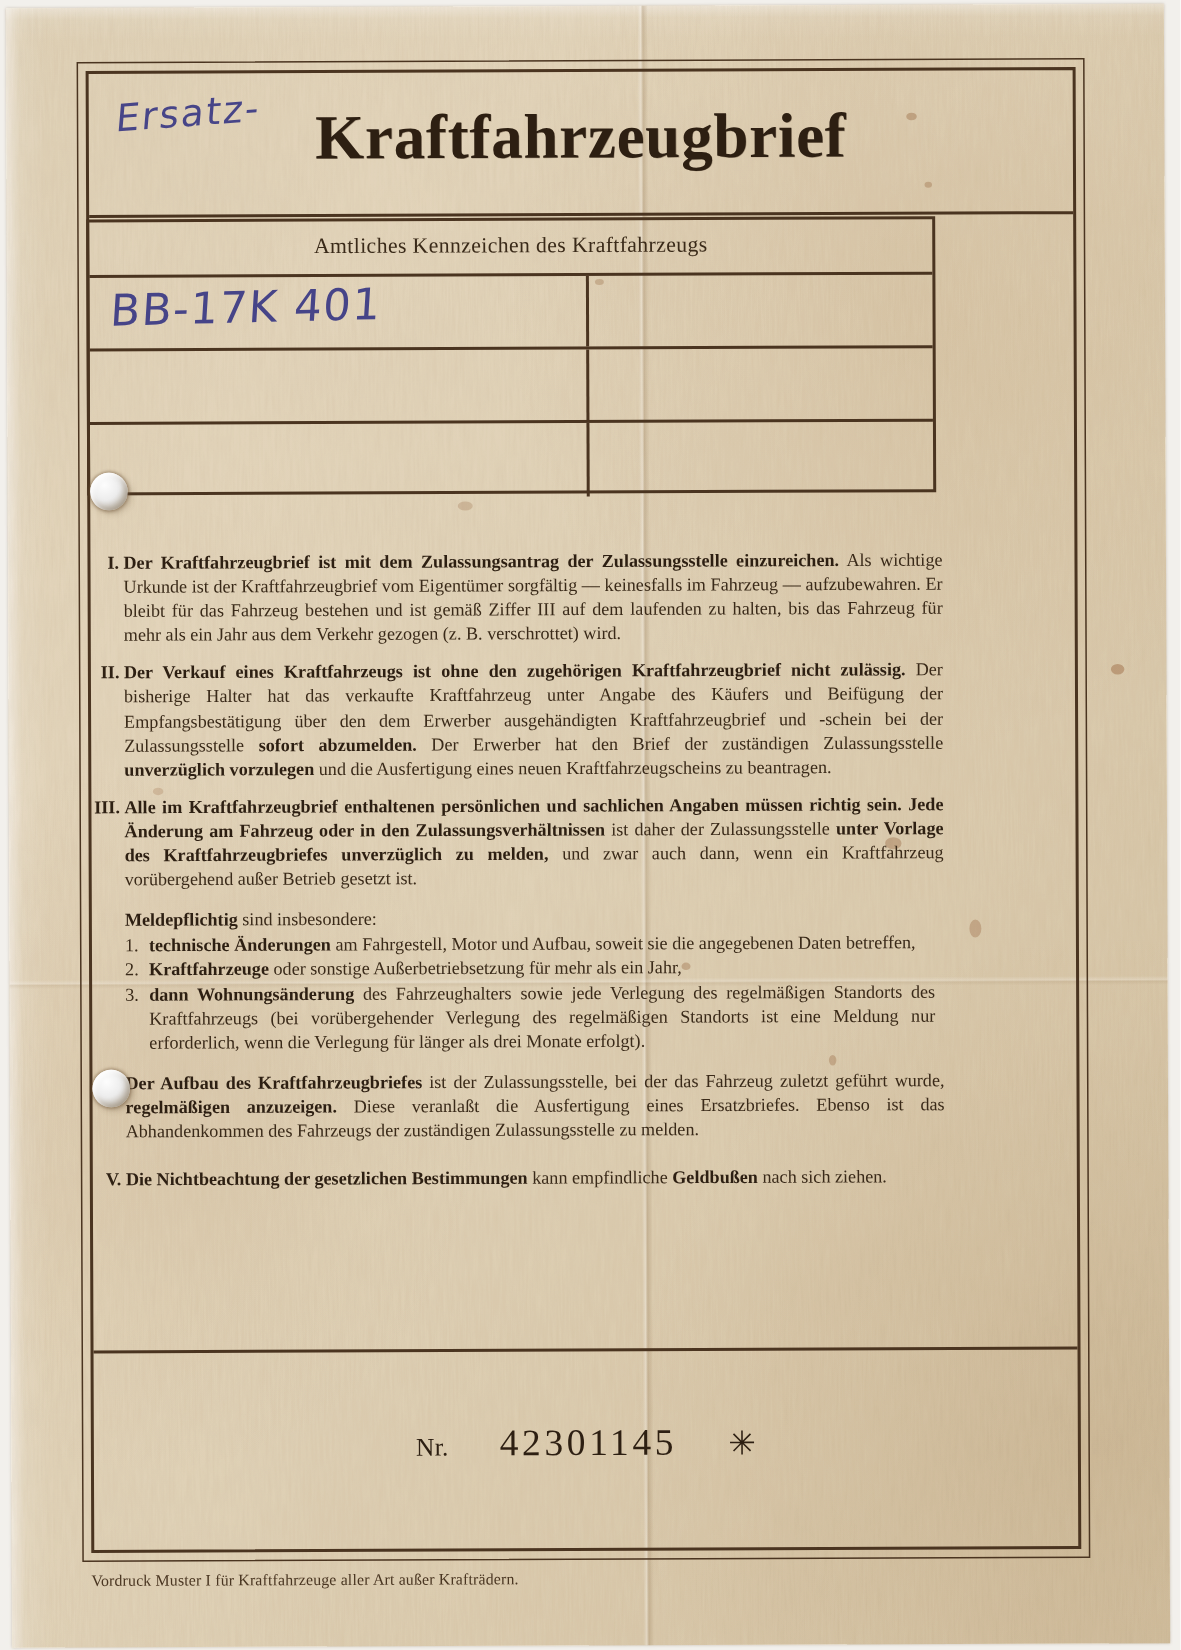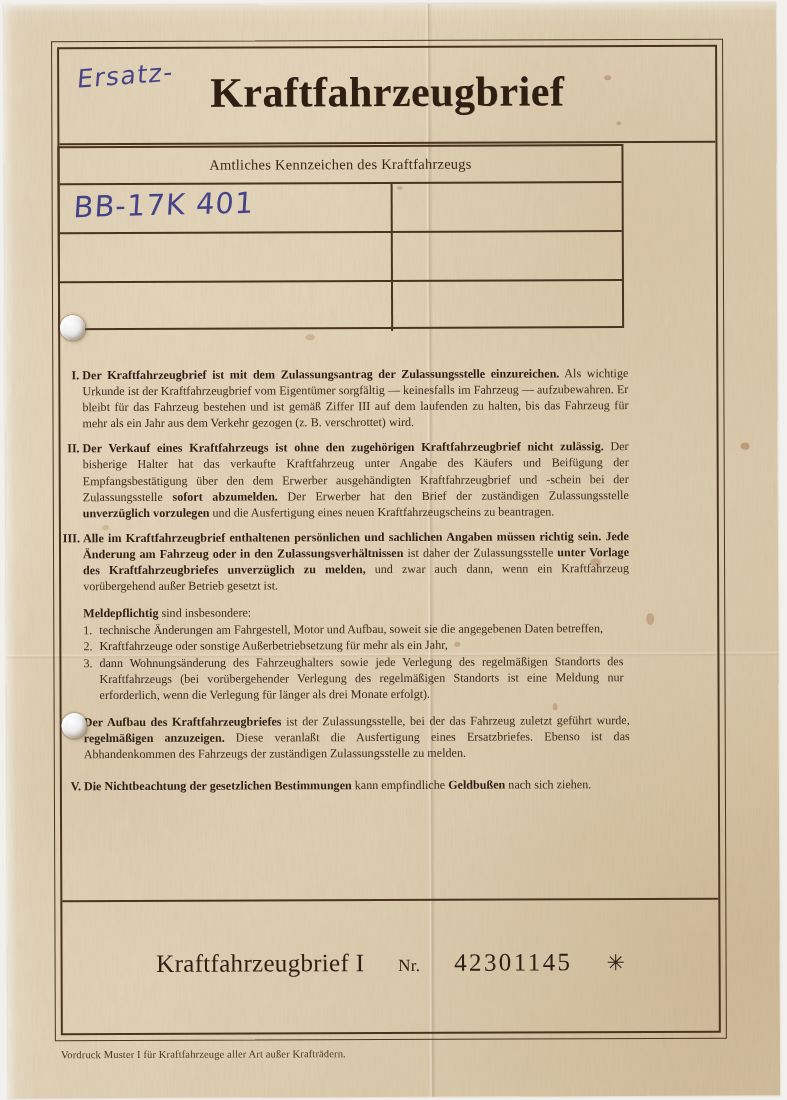--- a/index.html
+++ b/index.html
@@ -244,21 +244,21 @@
     margin-bottom: 0px;
     text-align: justify;
   }
   .melde-item .mnum {
     position: absolute;
     left: 0;
     top: 0;
     width: 12px;
     text-align: left;
   }
-  .melde-item b { font-weight: normal; color: #2d1f12; }
+  .melde-item b { font-weight: bold; color: #2d1f12; }
 
   .gap { height: 7px; }
 
   
   #footer-line {
     position: absolute;
     left: 7px; right: 7px;
     top: 858px;
     height: 135px;
   }
@@ -346,21 +346,20 @@
 
       <div id="title-zone">
         <div id="doc-title">Kraftfahrzeugbrief</div>
         <div id="hand-ersatz">Ersatz-</div>
       </div>
       <div class="rule" id="rule-title"></div>
 
       <div class="rule" id="rule-footer"></div>
       <div id="footer-line">
         <div id="footer-row">
-          <span id="footer-doc">Kraftfahrzeugbrief I</span>
           <span id="footer-nr">Nr.</span>
           <span id="footer-num">42301145</span>
           <span id="footer-star">✳</span>
         </div>
       </div>
     </div>
 
     <div id="plate-table">
       <div id="plate-head">
         <span id="plate-head-label">Amtliches Kennzeichen des Kraftfahrzeugs</span>

